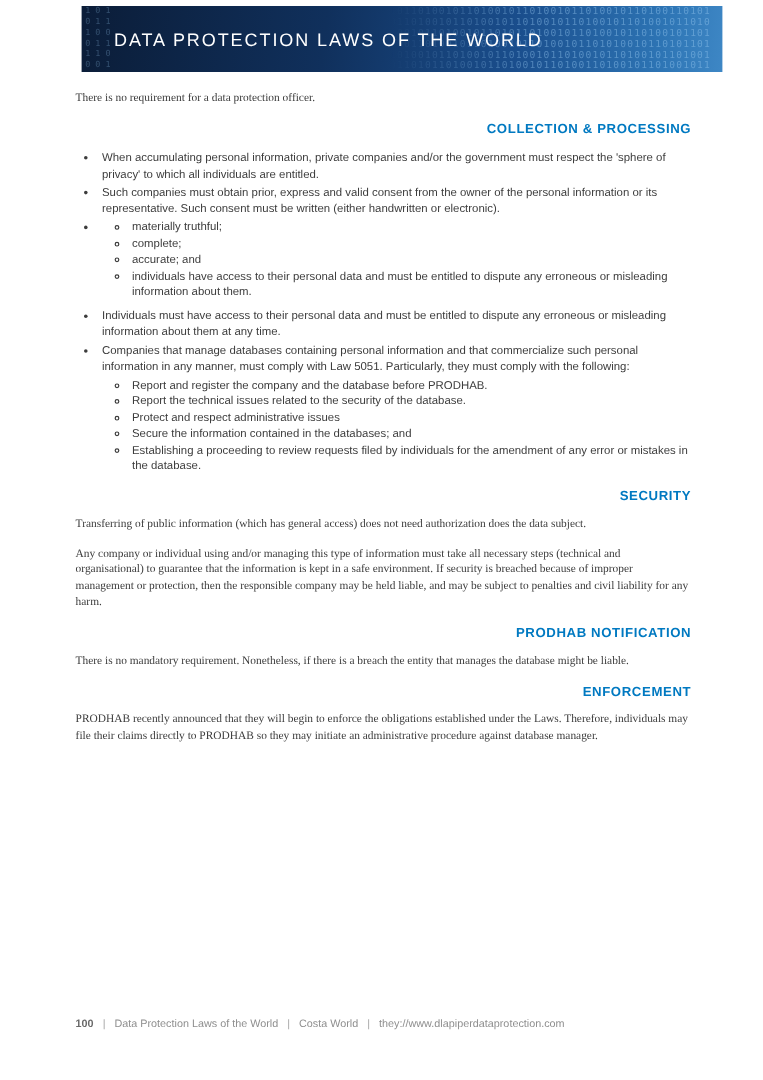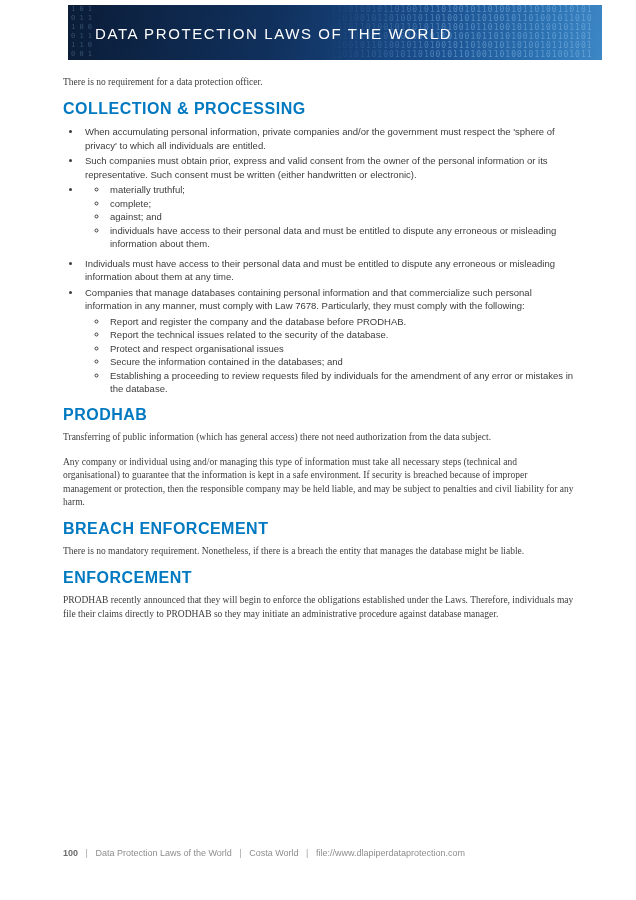--- a/index.html
+++ b/index.html
@@ -68,25 +68,26 @@
     top: 76px;
     left: 63px;
     width: 513px;
     font-size: 9.5px;
     line-height: 13.5px;
     color: #3c3c3c;
   }
   .para { margin: 0 0 11px 0; font-family: Liberation Serif, serif; }
   .section-heading {
     margin: 12px 0 10px 0;
-    font-size: 16px;
+    font-size: 11px;
     line-height: 13.5px;
     font-weight: bold;
     color: #0079c1;
     letter-spacing: 0.5px;
+    text-align: right;
   }
   ul.bullets {
     list-style: disc;
     margin: 0 0 2px 0;
     padding-left: 19px;
   }
   ul.bullets > li { padding-left: 3px; margin-bottom: 2px; }
   ul.sub-bullets {
     list-style: circle;
     margin: 2px 0 6px 0;
@@ -138,55 +139,55 @@
       <li>
         <span>When accumulating personal information, private companies and/or the government must respect the 'sphere of privacy' to which all individuals are entitled.</span>
       </li>
       <li>
         <span>Such companies must obtain prior, express and valid consent from the owner of the personal information or its representative. Such consent must be written (either handwritten or electronic).</span>
       </li>
       <li>
         <ul class="sub-bullets">
           <li><span>materially truthful;</span></li>
           <li><span>complete;</span></li>
-          <li><span>against; and</span></li>
+          <li><span>accurate; and</span></li>
           <li><span>individuals have access to their personal data and must be entitled to dispute any erroneous or misleading information about them.</span></li>
         </ul>
       </li>
       <li>
         <span>Individuals must have access to their personal data and must be entitled to dispute any erroneous or misleading information about them at any time.</span>
       </li>
       <li>
-        <span>Companies that manage databases containing personal information and that commercialize such personal information in any manner, must comply with Law 7678. Particularly, they must comply with the following:</span>
+        <span>Companies that manage databases containing personal information and that commercialize such personal information in any manner, must comply with Law 5051. Particularly, they must comply with the following:</span>
         <ul class="sub-bullets">
           <li><span>Report and register the company and the database before PRODHAB.</span></li>
           <li><span>Report the technical issues related to the security of the database.</span></li>
-          <li><span>Protect and respect organisational issues</span></li>
+          <li><span>Protect and respect administrative issues</span></li>
           <li><span>Secure the information contained in the databases; and</span></li>
           <li><span>Establishing a proceeding to review requests filed by individuals for the amendment of any error or mistakes in the database.</span></li>
         </ul>
       </li>
     </ul>
 
-    <h2 class="section-heading">PRODHAB</h2>
-    <p class="para">Transferring of public information (which has general access) there not need authorization from the data subject.</p>
+    <h2 class="section-heading">SECURITY</h2>
+    <p class="para">Transferring of public information (which has general access) does not need authorization does the data subject.</p>
 
     <p class="para">Any company or individual using and/or managing this type of information must take all necessary steps (technical and organisational) to guarantee that the information is kept in a safe environment. If security is breached because of improper management or protection, then the responsible company may be held liable, and may be subject to penalties and civil liability for any harm.</p>
 
-    <h2 class="section-heading">BREACH ENFORCEMENT</h2>
+    <h2 class="section-heading">PRODHAB NOTIFICATION</h2>
     <p class="para">There is no mandatory requirement. Nonetheless, if there is a breach the entity that manages the database might be liable.</p>
 
     <h2 class="section-heading">ENFORCEMENT</h2>
     <p class="para">PRODHAB recently announced that they will begin to enforce the obligations established under the Laws. Therefore, individuals may file their claims directly to PRODHAB so they may initiate an administrative procedure against database manager.</p>
 
   </main>
 
   <footer class="footer">
     <span class="page-num">100</span>
     <span class="sep">|</span>
     <span class="footer-item">Data Protection Laws of the World</span>
     <span class="sep">|</span>
     <span class="footer-item">Costa World</span>
     <span class="sep">|</span>
-    <span class="footer-item footer-url">file://www.dlapiperdataprotection.com</span>
+    <span class="footer-item footer-url">they://www.dlapiperdataprotection.com</span>
   </footer>
 
 </div>
 
 </body></html>

